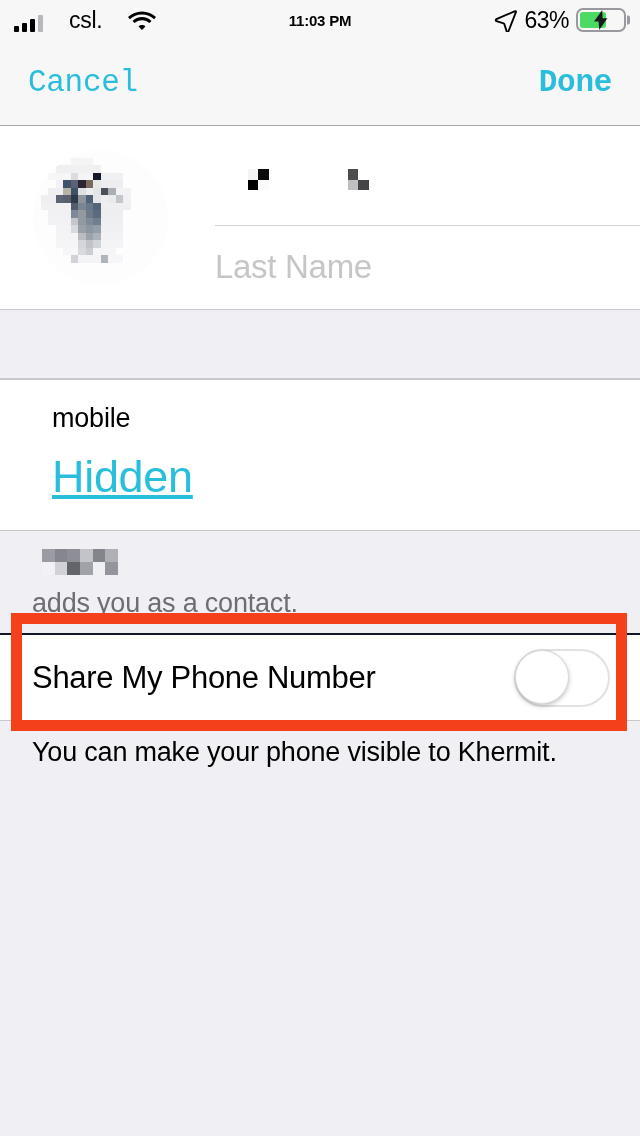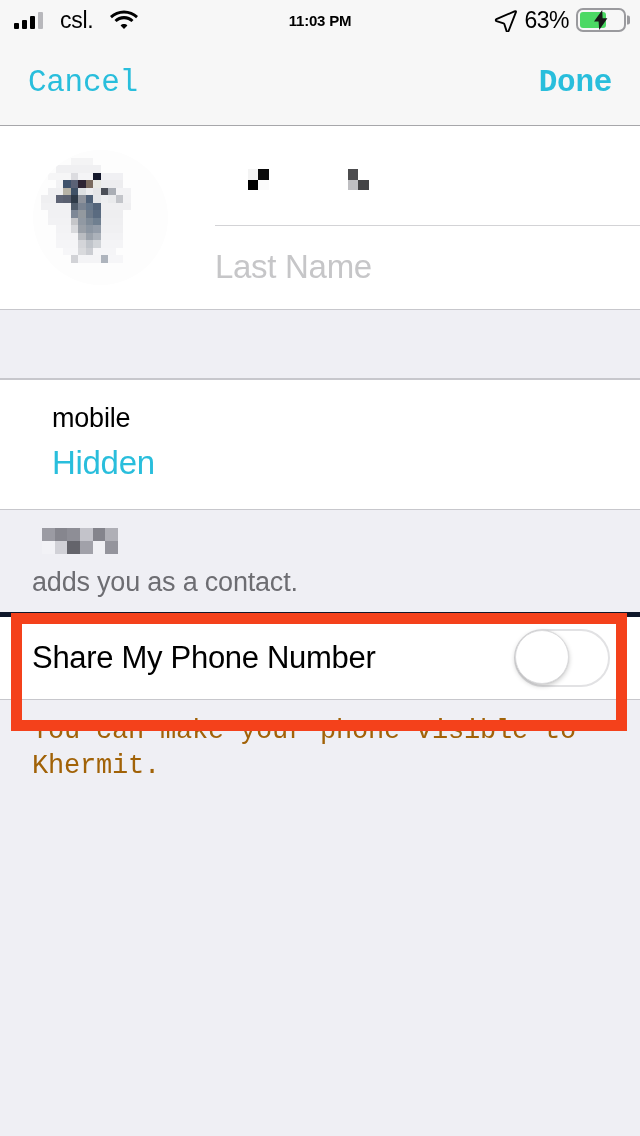--- a/index.html
+++ b/index.html
@@ -21,22 +21,22 @@
   .status-bar {
     height: 40px;
     background: #F7F7F7;
     display: flex;
     align-items: center;
     padding: 0 14px 0 14px;
     position: relative;
   }
   .status-left {
     display: flex;
-    align-items: center;
-    gap: 17px;
+    align-items: flex-end;
+    gap: 26px;
   }
   .signal-bars {
     display: flex;
     align-items: flex-end;
     gap: 3px;
     height: 17px;
   }
   .signal-bars i {
     display: block;
     width: 5px;
@@ -212,45 +212,46 @@
     border-top: 1px solid #C7C7CC;
     border-bottom: 1px solid #C7C7CC;
   }
   .phone-label {
     font-size: 27px;
     color: #000;
     letter-spacing: -0.2px;
     line-height: 1.25;
   }
   .phone-value {
-    font-size: 33px;
+    font-size: 45px;
     color: #29BEDC;
     letter-spacing: -0.3px;
     line-height: 1.3;
-    margin-top: 6px;
+    margin-top: 12px;
+    text-decoration: underline;
   }
 
   
   .footer-note {
     font-size: 27px;
     color: #6D6D72;
     letter-spacing: -0.2px;
     line-height: 1.3;
     padding: 16px 30px 12px 32px;
   }
   .footer-note .inline-redact {
     display: inline-block;
     vertical-align: -4px;
     margin-left: 10px;
   }
 
   
   .toggle-row {
     background: #FFFFFF;
-    border-top: 5px solid #0f172a;
+    border-top: 2px solid #0f172a;
     border-bottom: 1px solid #C7C7CC;
     height: 88px;
     display: flex;
     align-items: center;
     justify-content: space-between;
     padding: 0 30px 0 32px;
   }
   .toggle-label {
     font-size: 31px;
     color: #000;
@@ -273,25 +274,24 @@
     width: 54px;
     height: 54px;
     border-radius: 50%;
     background: #FFFFFF;
     border: 1px solid #DCDCDE;
     box-shadow: 0 2px 5px rgba(0,0,0,0.22), 0 0 1px rgba(0,0,0,0.12);
   }
 
   .bottom-note {
     font-size: 27px;
-    color: #a16207;
+    color: #000000;
     letter-spacing: -0.2px;
     padding: 14px 30px 0 32px;
     line-height: 1.3;
-    font-family: Liberation Mono, monospace;
   }
 
   
   .annotation-box {
     position: absolute;
     border: 11px solid #F4411B;
     pointer-events: none;
     z-index: 30;
   }
 </style>

